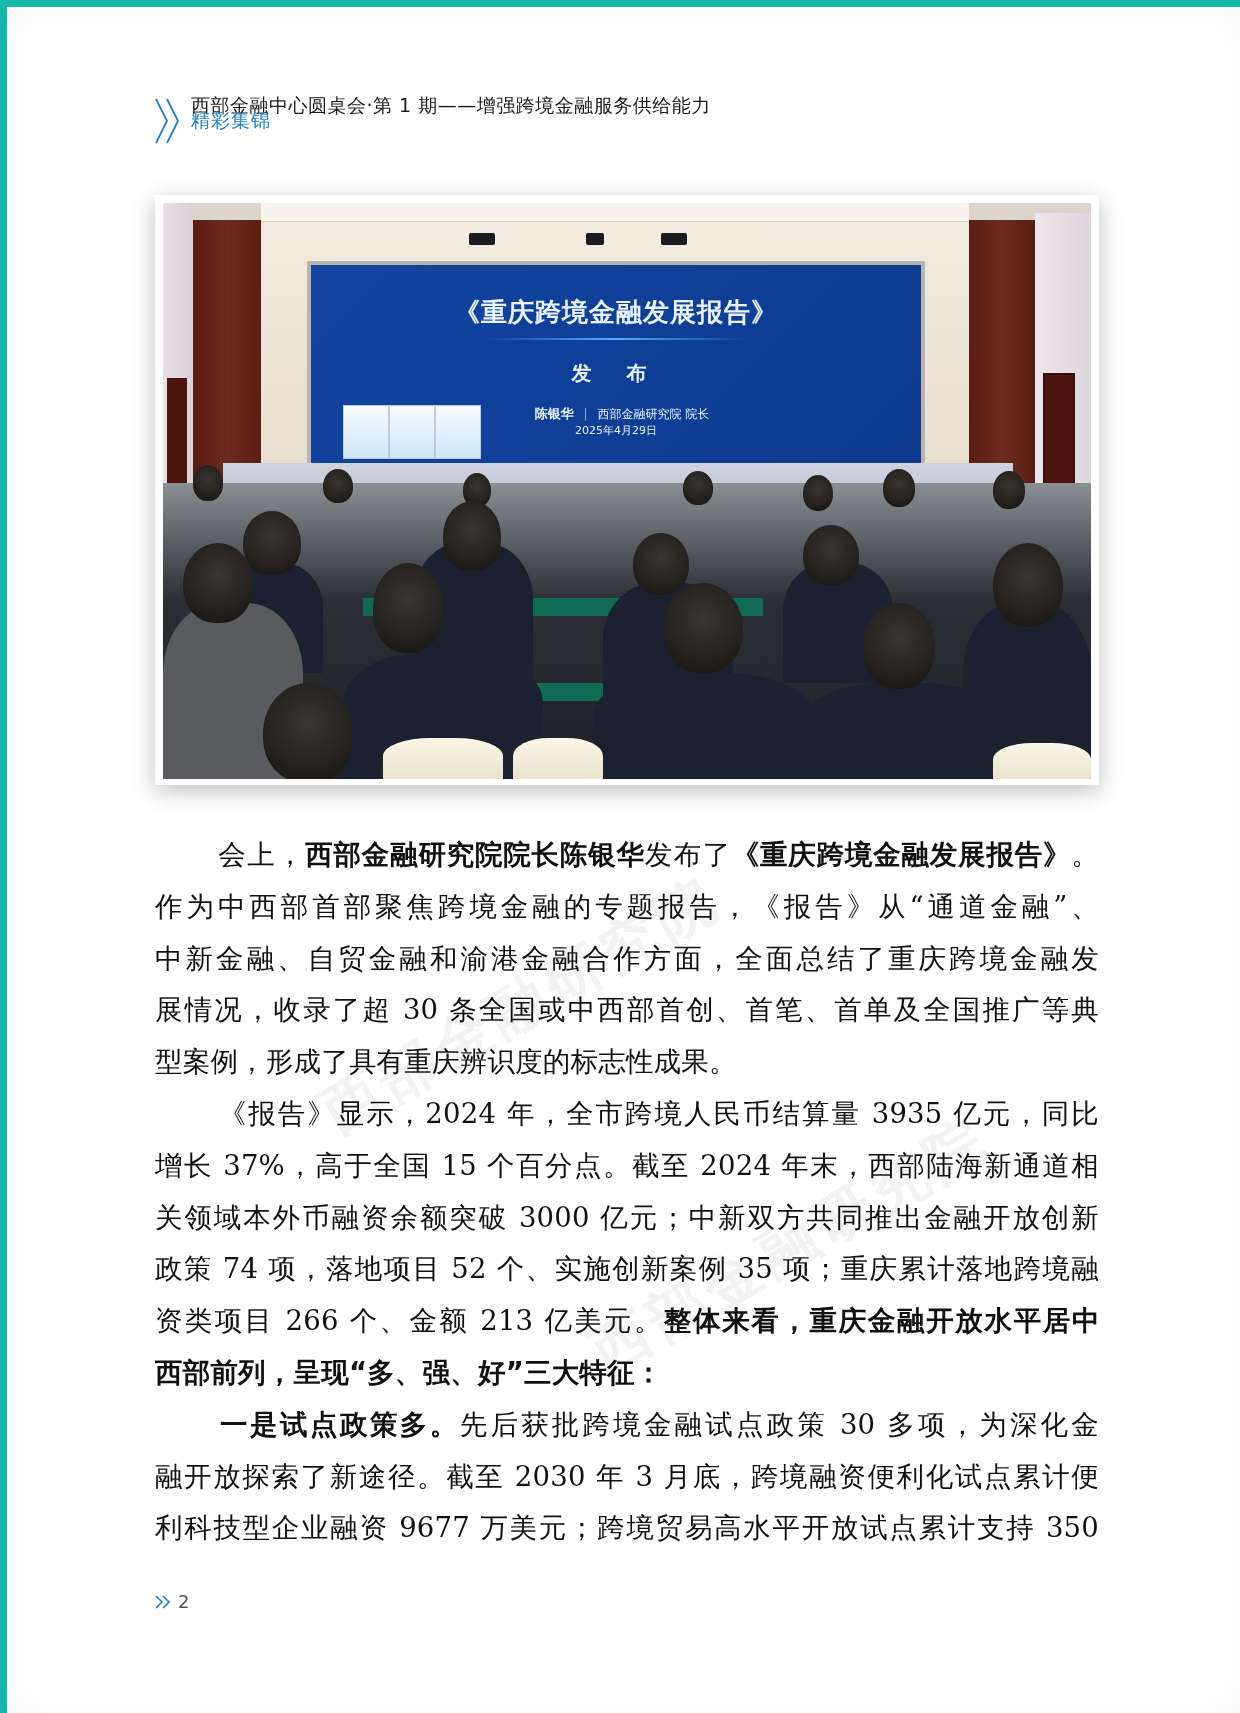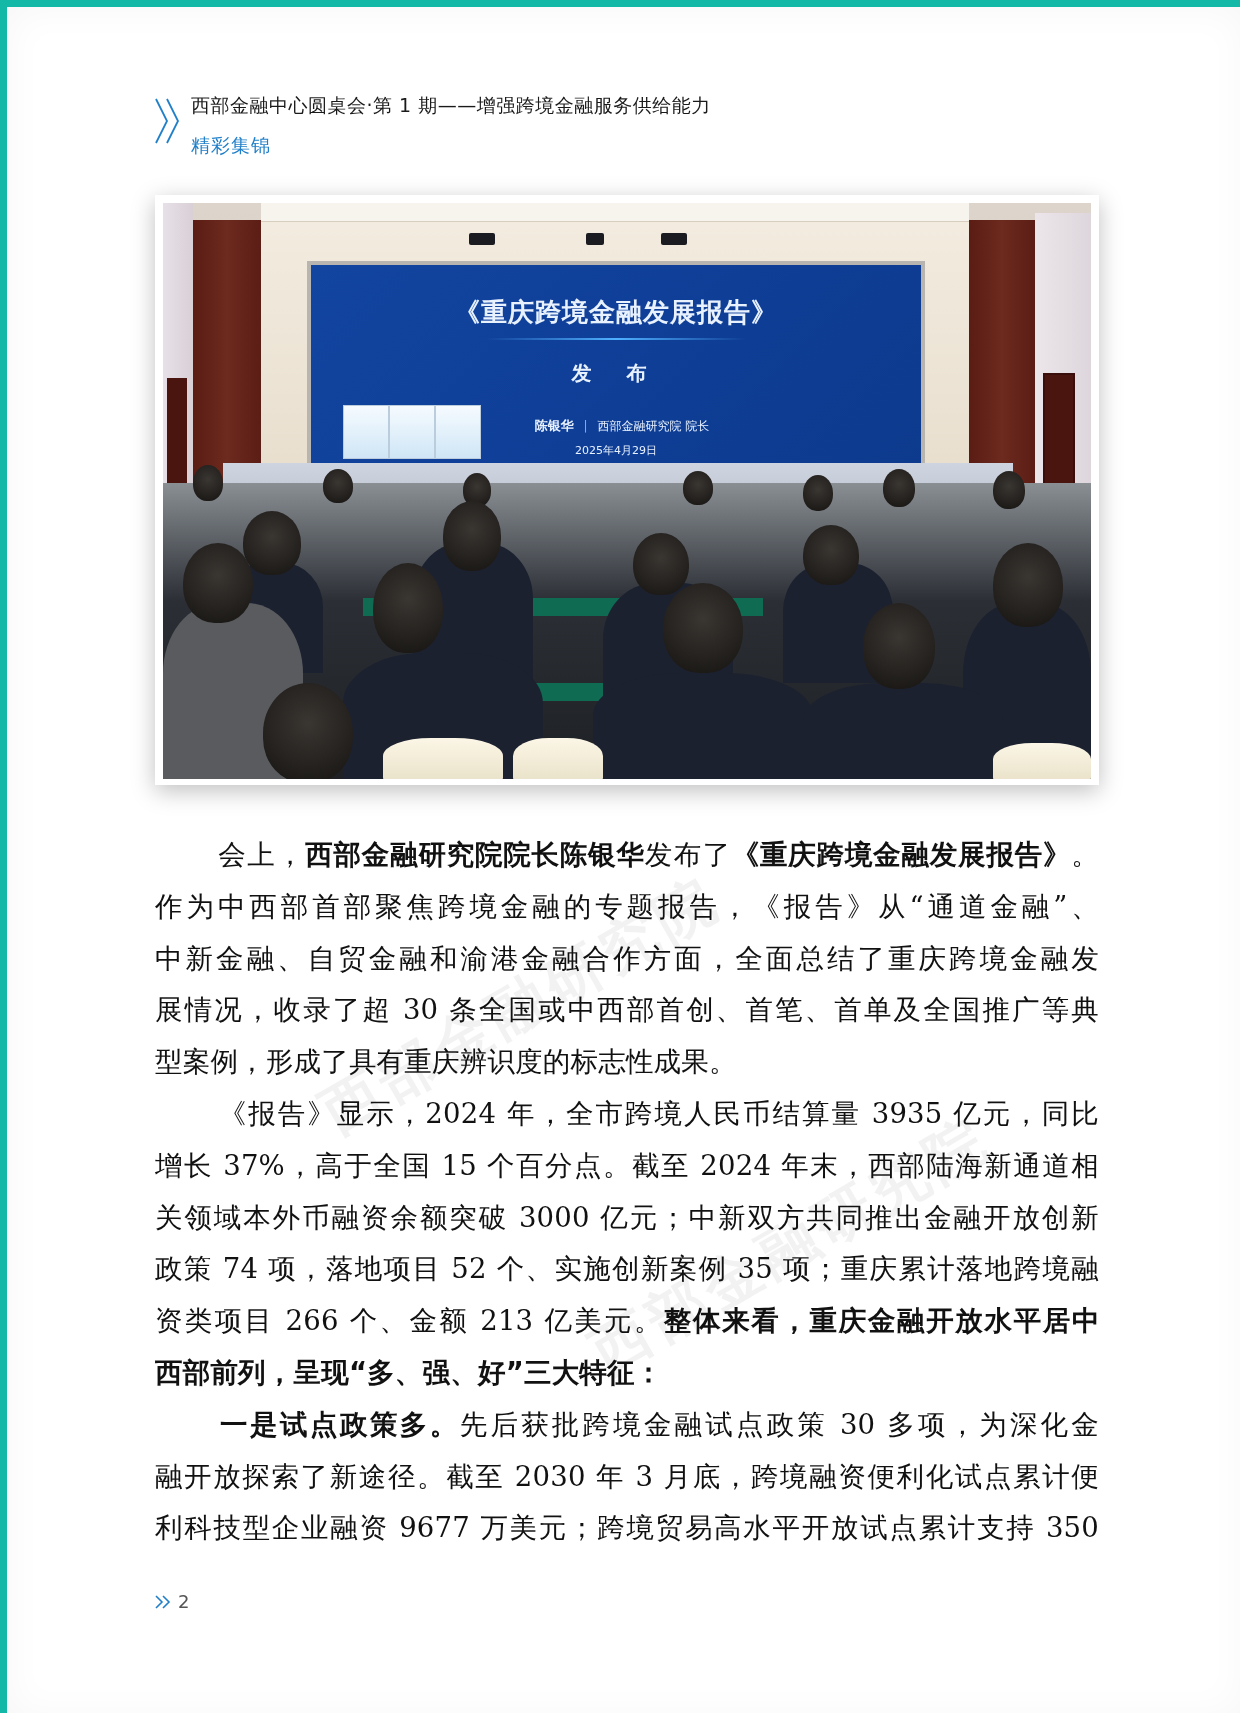--- a/index.html
+++ b/index.html
@@ -14,21 +14,21 @@
     border: 7px solid #14b8a6; background: #fff;
     box-shadow: inset 0 0 40px rgba(0,0,0,0.04);
   }
   
   .hdr-chevron { position: absolute; left: 146px; top: 90px; width: 30px; height: 48px; }
   .hdr-title {
     position: absolute; left: 184px; top: 86px; font-size: 19px; letter-spacing: 0.5px;
     font-family: "DejaVu Sans", "Liberation Sans", sans-serif; color: #1a1a1a; white-space: nowrap;
   }
   .hdr-sub {
-    position: absolute; left: 184px; top: 126px; font-size: 19px;
+    position: absolute; left: 184px; top: 101px; font-size: 19px;
     font-family: "DejaVu Sans", "Liberation Sans", sans-serif; color: #1f7fc9; letter-spacing: 1px;
   }
   
   .photo-frame {
     position: absolute; left: 148px; top: 188px; width: 944px; height: 590px;
     background: #fff; box-shadow: 0 6px 22px rgba(0,0,0,0.25);
   }
   .photo {
     position: absolute; left: 8px; top: 8px; width: 928px; height: 576px; overflow: hidden;
     background: linear-gradient(#ddd4cc, #c9c0b8);
@@ -44,23 +44,23 @@
   .speaker { position: absolute; top: 30px; height: 12px; background: #1b1b22; border-radius: 2px; }
   .screen {
     position: absolute; left: 144px; top: 58px; width: 618px; height: 245px;
     background: linear-gradient(135deg,#1245a0 0%,#0e3d95 60%,#0d3a8c 100%);
     border: 4px solid #b8b5b0; box-sizing: border-box; text-align: center; color: #e8f2ff;
     font-family: "DejaVu Sans", "Liberation Sans", sans-serif;
   }
   .scr-title { margin-top: 30px; font-size: 26px; font-weight: bold; letter-spacing: 1px; }
   .scr-line { width: 260px; height: 2px; margin: 8px auto 0; background: linear-gradient(90deg, transparent, #4fb0ff, transparent); }
   .scr-sub { margin-top: 20px; font-size: 20px; font-weight: bold; letter-spacing: 14px; }
-  .scr-speaker { margin-top: 30px; font-size: 12px; padding-left: 12px; }
+  .scr-speaker { margin-top: 18px; font-size: 12px; padding-left: 12px; }
   .scr-speaker b { font-size: 13px; }
-  .scr-date { margin-top: 8px; font-size: 11px; }
+  .scr-date { font-size: 11px; }
   .books { position: absolute; left: 32px; top: 140px; }
   .book { position: absolute; top: 0; width: 44px; height: 52px; background: linear-gradient(#f6fbff,#cfe6f6); border: 1px solid #bcd; }
   .stage { position: absolute; left: 60px; top: 260px; width: 790px; height: 50px; background: linear-gradient(#cfd5e0,#b9c1cf); }
   .audience { position: absolute; left: 0; top: 280px; width: 928px; height: 296px; background: linear-gradient(#8a8f94 0%, #2b2f35 40%, #1e2024 100%); }
   .table { position: absolute; height: 18px; background: #0f6b52; }
   .head { position: absolute; border-radius: 50% 50% 45% 45%; background: radial-gradient(circle at 50% 40%, #3a3632, #151311); }
   .body { position: absolute; border-radius: 40% 40% 0 0; background: #1c2130; }
   .chair { position: absolute; border-radius: 40% 40% 6px 6px; background: linear-gradient(#fbf6e6,#e9e1c8); }
   
   .article { position: absolute; left: 148px; top: 822px; width: 944px; }

